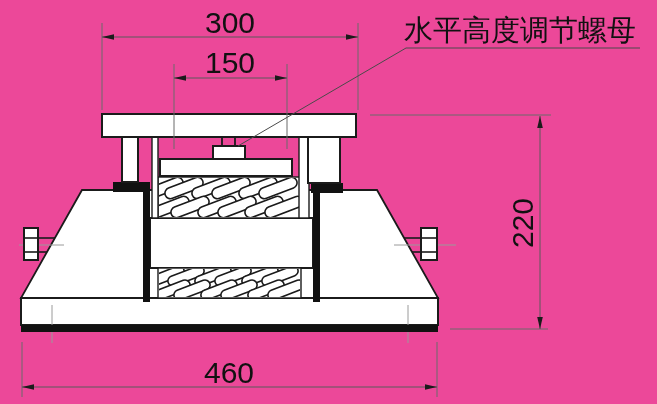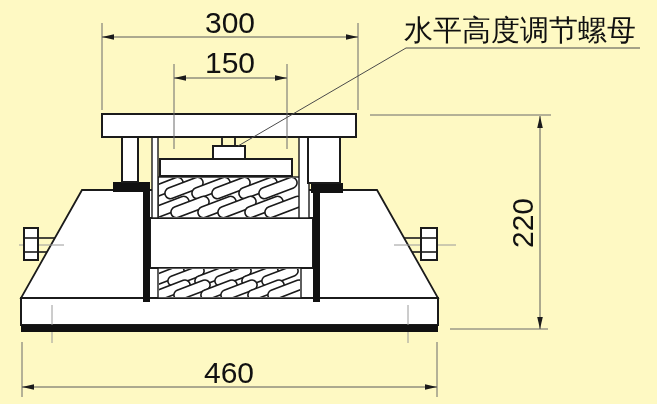--- a/index.html
+++ b/index.html
@@ -1,16 +1,16 @@
 <!DOCTYPE html>
 <html><head>
 <meta charset="utf-8">
 <style>
   html,body{margin:0;padding:0;background:#ffffff;}
-  .stage{width:657px;height:404px;background:#fef9c3;position:relative;overflow:hidden;}
+  .stage{width:657px;height:404px;background:#ec4899;position:relative;overflow:hidden;}
   svg{display:block;font-family:"Liberation Sans","DejaVu Sans",sans-serif;}
   .outline{fill:#ffffff;stroke:#1b1b1b;stroke-width:2;}
   .outline-thin{fill:#ffffff;stroke:#1b1b1b;stroke-width:1.4;}
   .solid{fill:#111111;stroke:none;}
   .dimline{stroke:#5a5a5a;stroke-width:1;fill:none;}
   .extline{stroke:#6a6a6a;stroke-width:1;fill:none;}
   .centerline{stroke:#9a9a9a;stroke-width:1;fill:none;}
   .leader{stroke:#4a4a4a;stroke-width:1;fill:none;}
   .arrow{fill:#1b1b1b;stroke:none;}
   .dimtext{fill:#111111;font-size:30px;}

